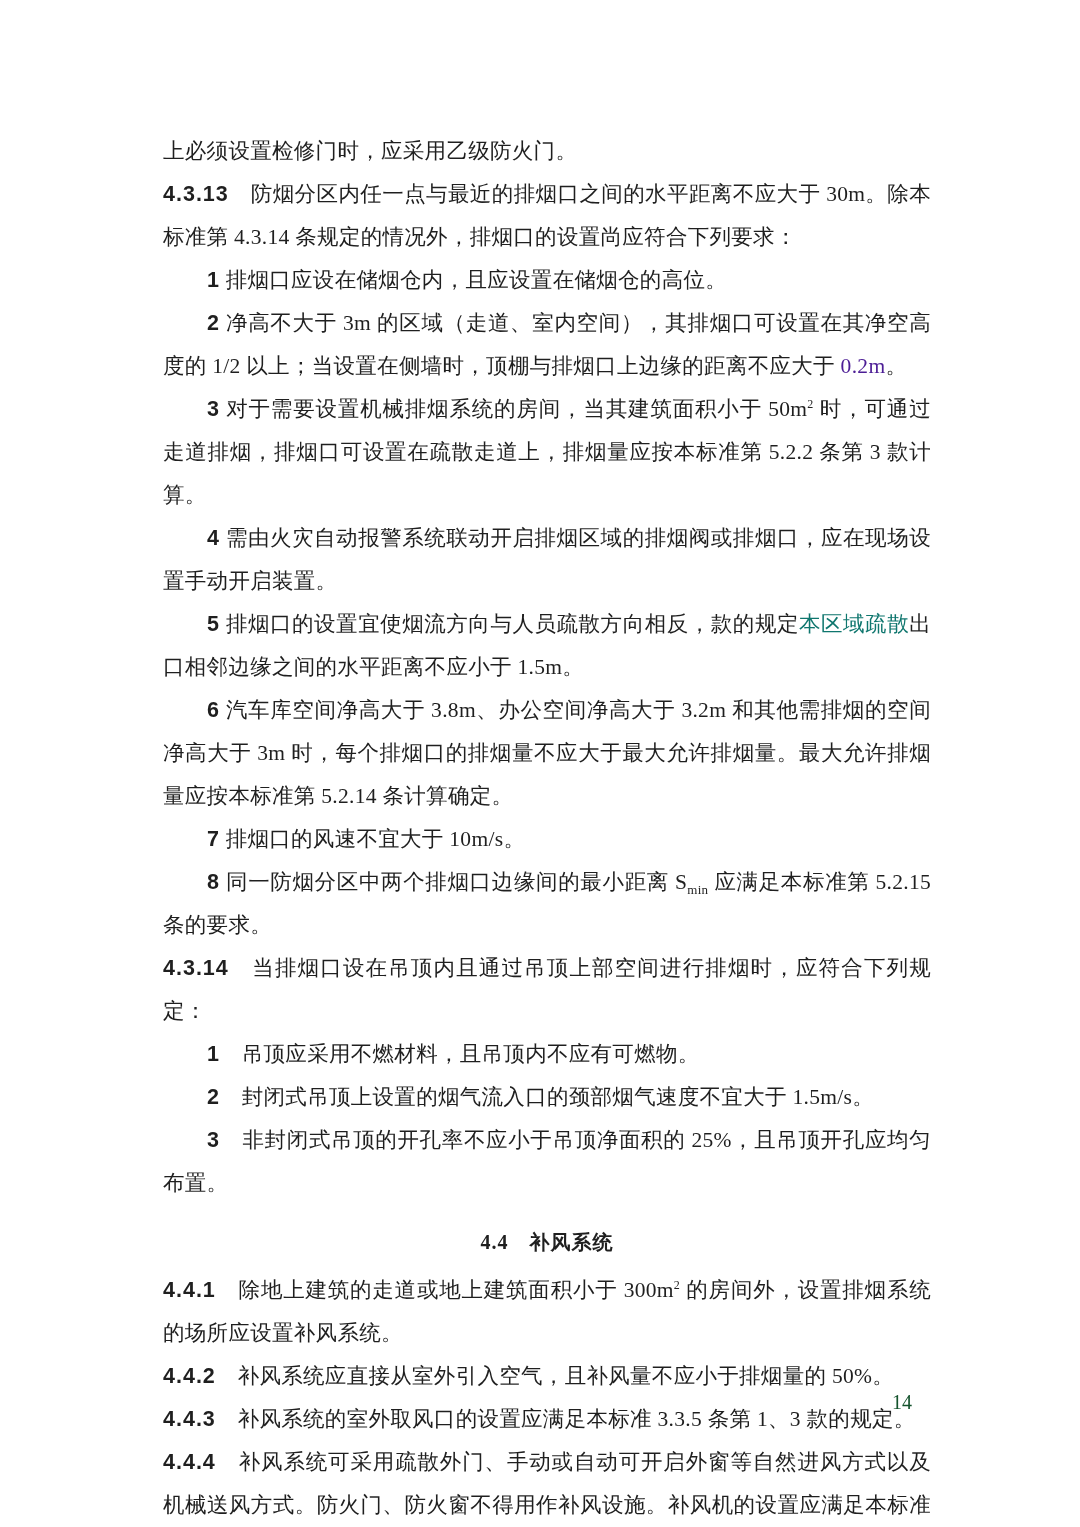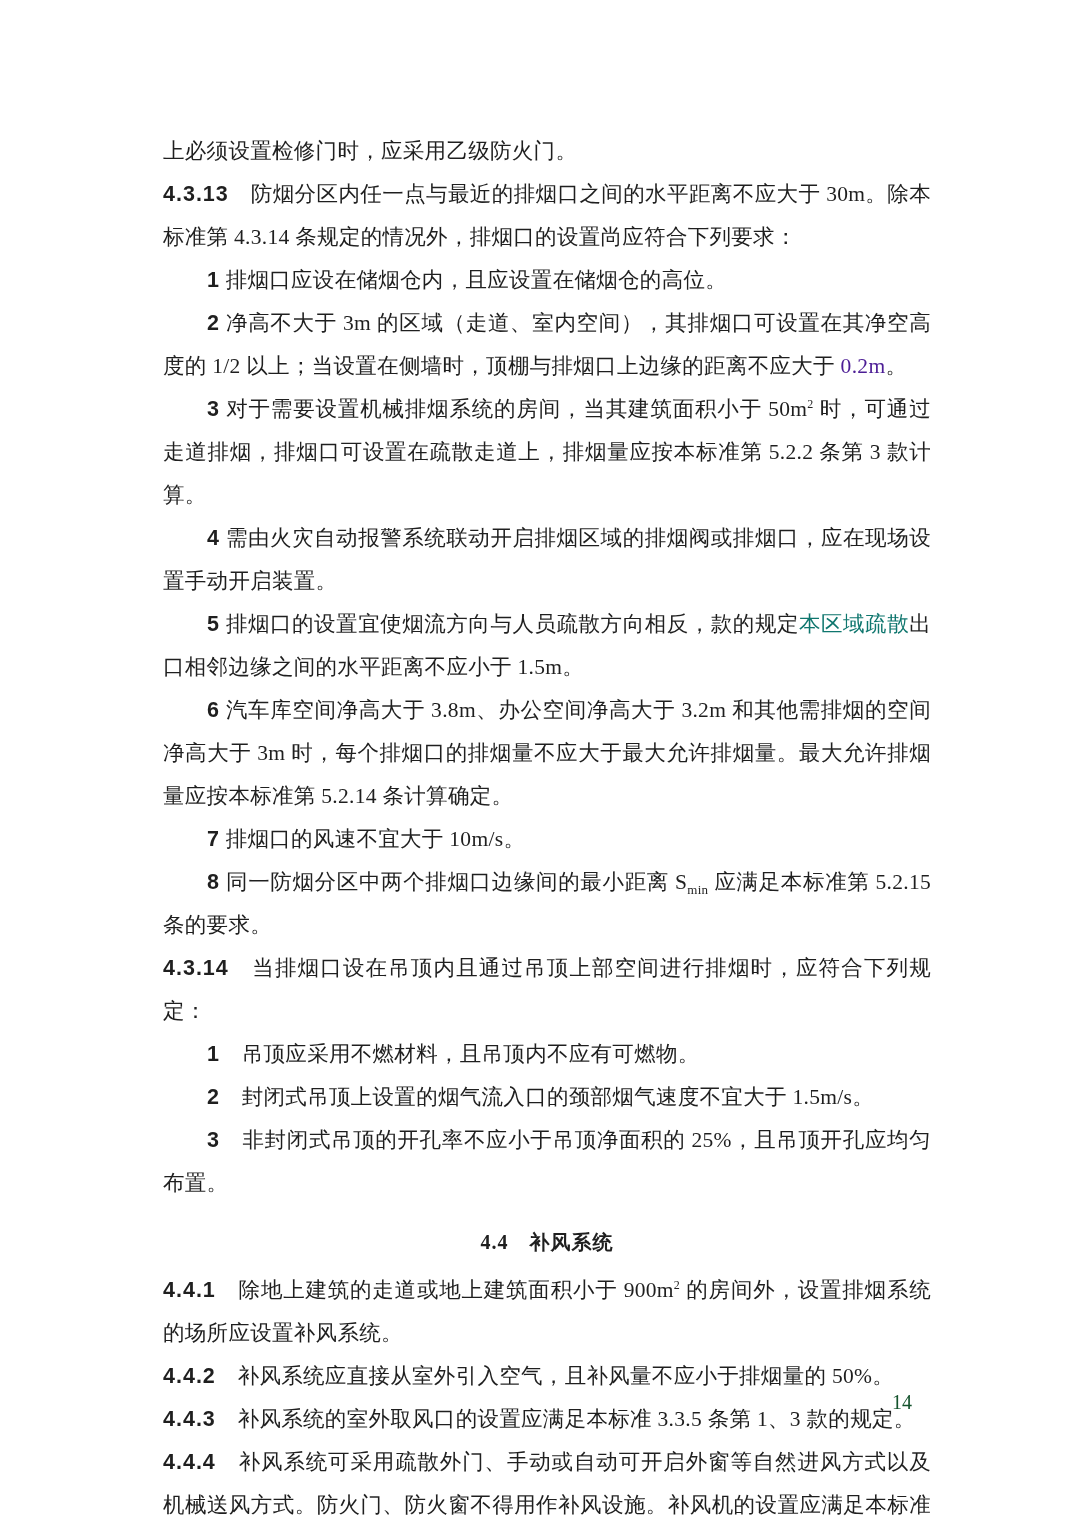--- a/index.html
+++ b/index.html
@@ -81,19 +81,19 @@
       <p class="para indent"><span class="num">4</span><span> 需由火灾自动报警系统联动开启排烟区域的排烟阀或排烟口，应在现场设置手动开启装置。</span></p>
       <p class="para indent"><span class="num">5</span><span> 排烟口的设置宜使烟流方向与人员疏散方向相反，款的规定</span><span style="color: #0f766e;">本区域疏散</span><span>出口相邻边缘之间的水平距离不应小于 1.5m。</span></p>
       <p class="para indent"><span class="num">6</span><span> 汽车库空间净高大于 3.8m、办公空间净高大于 3.2m 和其他需排烟的空间净高大于 3m 时，每个排烟口的排烟量不应大于最大允许排烟量。最大允许排烟量应按本标准第 5.2.14 条计算确定。</span></p>
       <p class="para indent"><span class="num">7</span><span> 排烟口的风速不宜大于 10m/s。</span></p>
       <p class="para indent"><span class="num">8</span><span> 同一防烟分区中两个排烟口边缘间的最小距离 S</span><sub>min</sub><span> 应满足本标准第 5.2.15 条的要求。</span></p>
       <p class="para"><span class="num">4.3.14</span><span>　当排烟口设在吊顶内且通过吊顶上部空间进行排烟时，应符合下列规定：</span></p>
       <p class="para indent"><span class="num">1</span><span>　吊顶应采用不燃材料，且吊顶内不应有可燃物。</span></p>
       <p class="para indent"><span class="num">2</span><span>　封闭式吊顶上设置的烟气流入口的颈部烟气速度不宜大于 1.5m/s。</span></p>
       <p class="para indent"><span class="num">3</span><span>　非封闭式吊顶的开孔率不应小于吊顶净面积的 25%，且吊顶开孔应均匀布置。</span></p>
       <h2 class="heading"><span>4.4　补风系统</span></h2>
-      <p class="para"><span class="num">4.4.1</span><span>　除地上建筑的走道或地上建筑面积小于 900m</span><sup>2</sup><span> 的房间外，设置排烟系统的场所应设置补风系统。</span></p>
+      <p class="para"><span class="num">4.4.1</span><span>　除地上建筑的走道或地上建筑面积小于 300m</span><sup>2</sup><span> 的房间外，设置排烟系统的场所应设置补风系统。</span></p>
       <p class="para"><span class="num">4.4.2</span><span>　补风系统应直接从室外引入空气，且补风量不应小于排烟量的 50%。</span></p>
       <p class="para"><span class="num">4.4.3</span><span>　补风系统的室外取风口的设置应满足本标准 3.3.5 条第 1、3 款的规定。</span></p>
       <p class="para"><span class="num">4.4.4</span><span>　补风系统可采用疏散外门、手动或自动可开启外窗等自然进风方式以及机械送风方式。防火门、防火窗不得用作补风设施。补风机的设置应满足本标准 3.3.5 条第 3～5 款的</span></p>
     </div>
   <div class="page-number">14</div>
 </div>
 
 </body></html>

